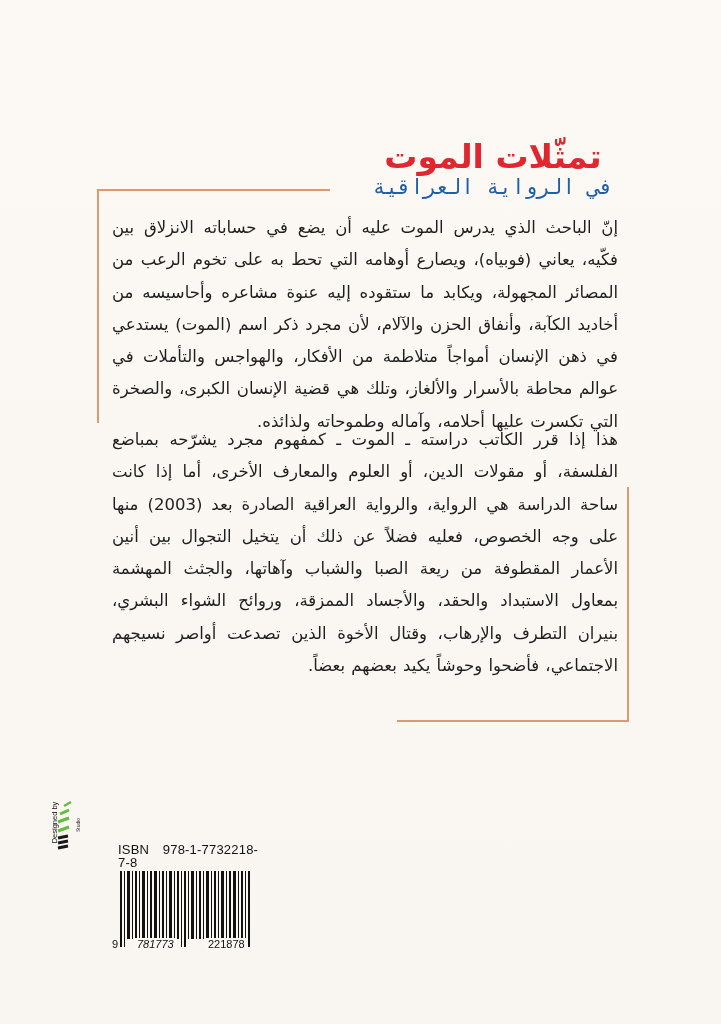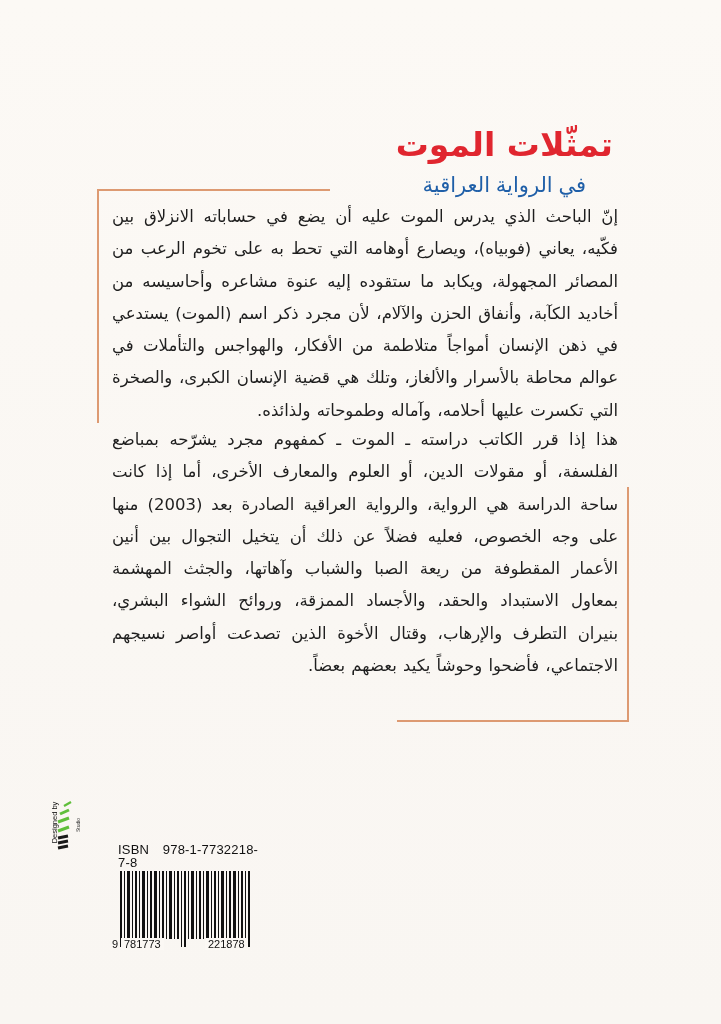--- a/index.html
+++ b/index.html
@@ -28,47 +28,48 @@
       text-align: center;
       direction: rtl;
     }
     .title-main {
       font-family: "DejaVu Sans", sans-serif;
       font-weight: bold;
       font-size: 33px;
       line-height: 38px;
       color: #e0262f;
       letter-spacing: 0;
+      margin-top: 12px;
     }
     .title-sub {
-      font-family: Liberation Sans, sans-serif;
+      font-family: Liberation Mono, monospace;
       font-size: 21px;
       line-height: 26px;
       color: #1f5fa8;
-      margin-top: 8px;
+      margin-top: 0px;
     }
     .frame-line {
       position: absolute;
       background: #dd9a72;
     }
     .paragraph {
       position: absolute;
       direction: rtl;
       text-align: justify;
       text-align-last: right;
       font-family: "DejaVu Sans", sans-serif;
       font-size: 16.5px;
       line-height: 32.3px;
       color: #1e1e1e;
       word-spacing: 1px;
     }
     .p1 {
       left: 112px;
       width: 506px;
-      top: 201px;
+      top: 212px;
     }
     .p2 {
       left: 112px;
       width: 506px;
       top: 424px;
     }
     .designer {
       position: absolute;
       left: 44px;
       top: 800px;
@@ -122,21 +123,21 @@
       position: absolute;
       top: 67px;
       left: 0;
       width: 150px;
       font-family: "Liberation Sans", sans-serif;
       font-size: 11px;
       color: #111;
       height: 14px;
     }
     .digit-lead { position: absolute; left: 0px; top: 0; }
-    .digit-left { position: absolute; left: 9px; top: 0; background: #fbf8f4; padding: 0 3px; }
+    .digit-left { position: absolute; left: 22px; top: 0; background: #fbf8f4; padding: 0 3px; font-style: italic; }
     .digit-right { position: absolute; left: 93px; top: 0; background: #fbf8f4; padding: 0 3px; }
   </style>
 </head>
 <body>
 
 <div class="cover">
 
   <div class="title-block">
     <div class="title-main">تمثّلات الموت</div>
     <div class="title-sub">في الرواية العراقية</div>

